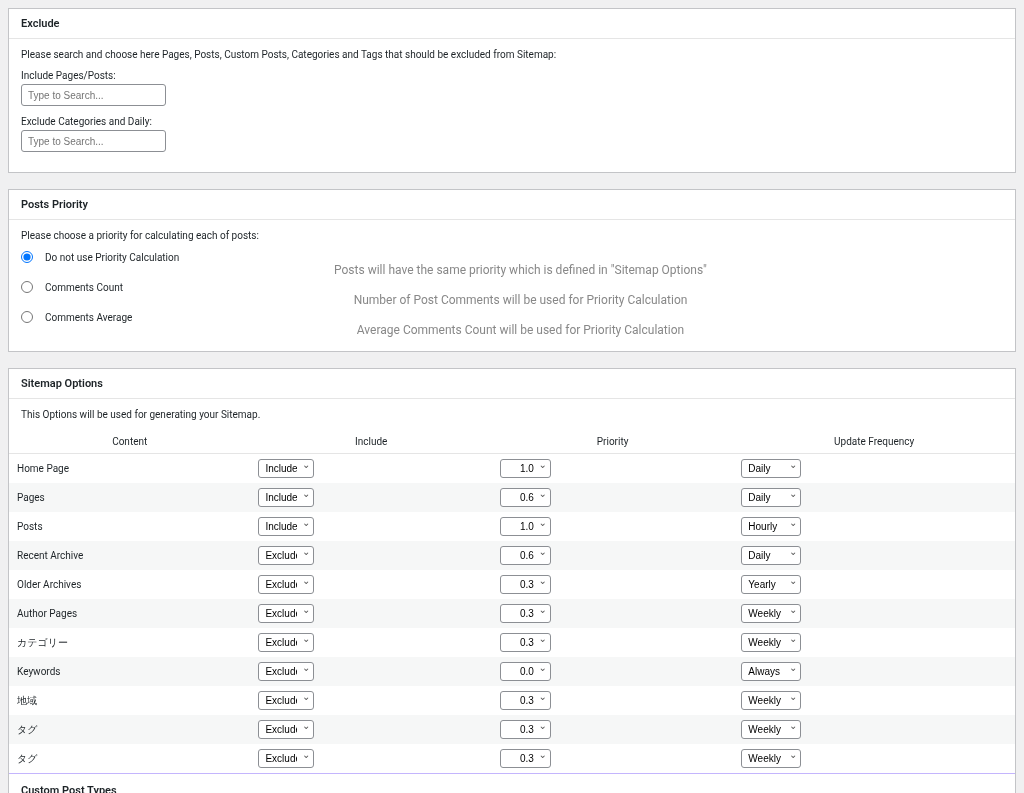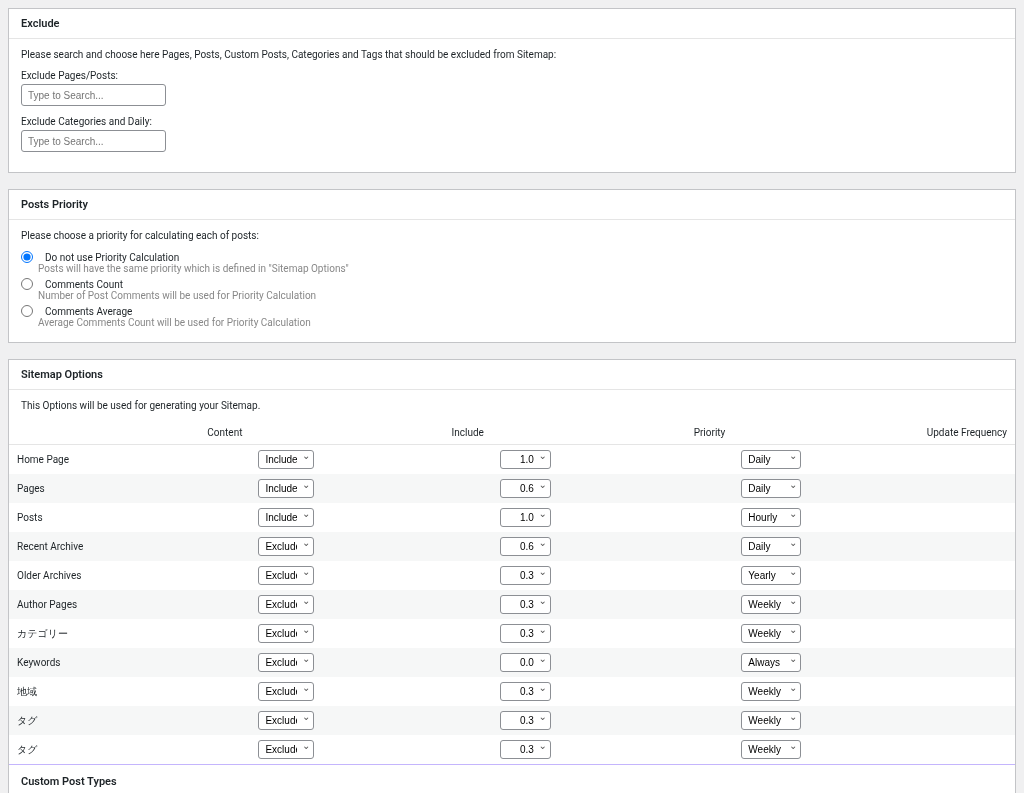--- a/index.html
+++ b/index.html
@@ -6,23 +6,23 @@
   body { font-family: -apple-system, BlinkMacSystemFont, "Segoe UI", Roboto, sans-serif; font-size: 10px; background: #f0f0f1; color: #1d2327; padding: 8px; }
   .panel { background: #fff; border: 1px solid #c3c4c7; margin-bottom: 16px; }
   .panel-header { padding: 8px 12px; font-weight: 600; border-bottom: 1px solid #e5e5e5; font-size: 11px; }
   .panel-body { padding: 10px 12px; }
   .desc { font-size: 10px; margin-bottom: 10px; }
   .field-label { font-size: 10px; margin-bottom: 3px; display: block; }
   .search-input { width: 145px; height: 22px; border: 1px solid #8c8f94; border-radius: 3px; padding: 2px 6px; font-size: 10px; margin-bottom: 10px; }
   .radio-row { display: flex; align-items: center; gap: 12px; margin-top: 4px; }
   .radio-row input[type="radio"] { width: 12px; height: 12px; }
   .radio-label { font-size: 10px; }
-  .radio-hint { font-size: 10px; color: #888; margin-left: 17px; margin-bottom: 4px; }
+  .radio-hint { font-size: 12px; color: #888; margin-left: 17px; margin-bottom: 4px; text-align: center; }
   table { width: 100%; border-collapse: collapse; }
-  thead th { text-align: right; font-weight: normal; font-size: 10px; padding: 6px 8px; border-bottom: 1px solid #e5e5e5; }
+  thead th { text-align: center; font-weight: normal; font-size: 10px; padding: 6px 8px; border-bottom: 1px solid #e5e5e5; }
   tbody td { font-size: 10px; padding: 5px 8px; }
   tbody tr:nth-child(even) { background: #f6f7f7; }
   tbody tr:nth-child(odd)  { background: #fff; }
   .col-content { width: 24%; }
   .col-include { width: 24%; }
   .col-priority { width: 24%; }
   .col-freq  { width: 28%; }
   select { font-size: 10px; border: 1px solid #8c8f94; border-radius: 3px; padding: 2px 16px 2px 6px; height: 19px; background: #fff; appearance: none; }
   .sel-wrap { position: relative; display: inline-block; }
   .sel-wrap::after { content: "⌄"; position: absolute; right: 4px; top: 0px; font-size: 10px; color: #555; pointer-events: none; }
@@ -31,21 +31,21 @@
   .sel-freq select { width: 60px; }
   .subheader { font-weight: 600; font-size: 11px; padding: 10px 12px 6px; border-top: 1px solid #c4b5fd; border-bottom: 1px solid #e5e5e5; background:#fff; }
 </style>
 </head>
 <body>
 
 <div class="panel">
   <div class="panel-header">Exclude</div>
   <div class="panel-body">
     <div class="desc">Please search and choose here Pages, Posts, Custom Posts, Categories and Tags that should be excluded from Sitemap:</div>
-    <label class="field-label">Exclude Pages/Posts:</label>
+    <label class="field-label">Include Pages/Posts:</label>
     <input class="search-input" type="text" placeholder="Type to Search..." style="">
     <label class="field-label">Exclude Categories and Daily:</label>
     <input class="search-input" type="text" placeholder="Type to Search..." style="">
   </div>
 </div>
 
 <div class="panel">
   <div class="panel-header">Posts Priority</div>
   <div class="panel-body">
     <div class="desc">Please choose a priority for calculating each of posts:</div>

